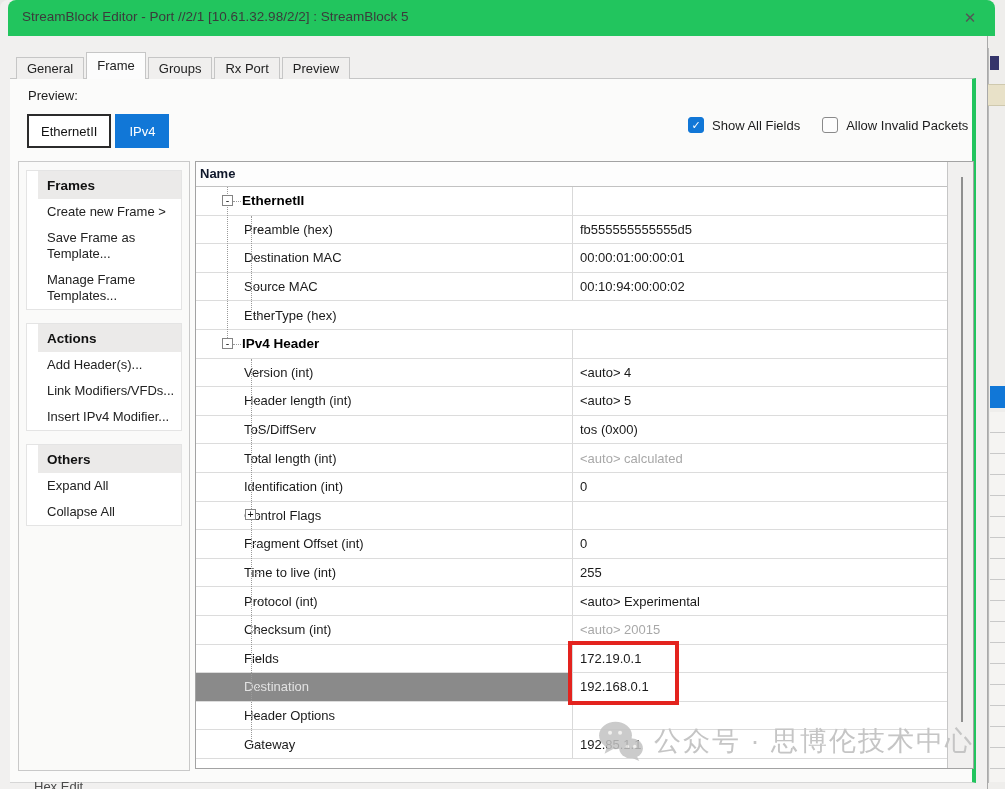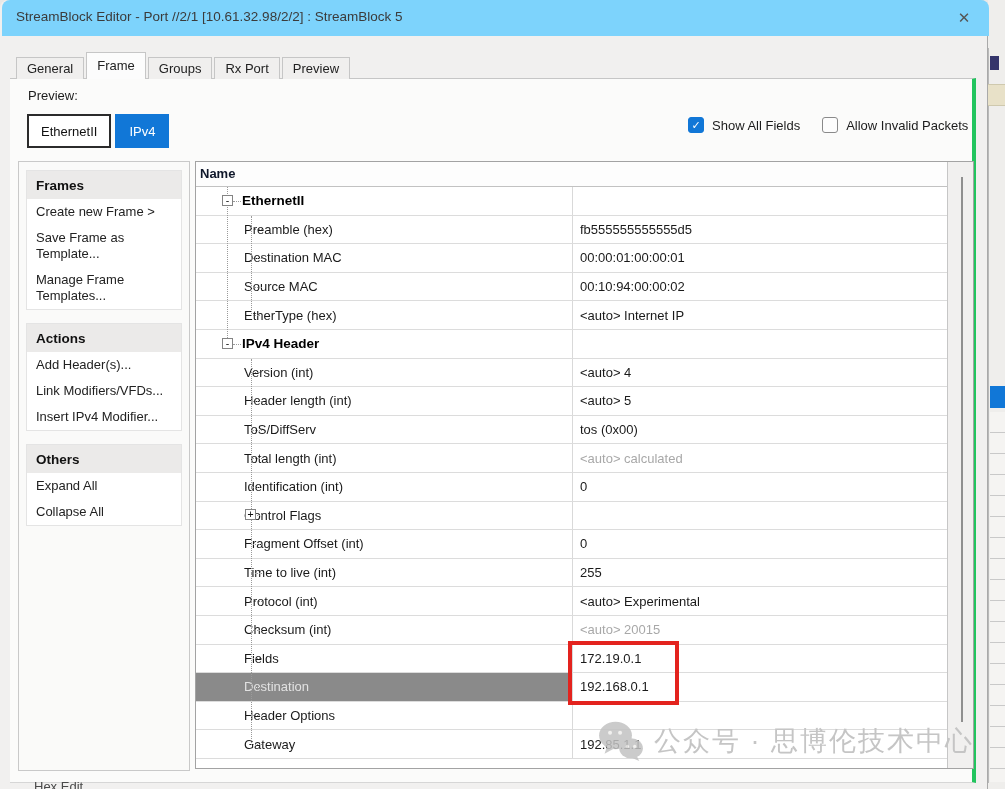--- a/index.html
+++ b/index.html
@@ -11,21 +11,21 @@
   .bg-text-fragment{position:absolute;left:2px;top:56px;width:9px;height:14px;background:#35356b;}
   .bg-beige{position:absolute;left:0;top:84px;width:17px;height:22px;background:#e8e1c8;border-top:1px solid #cfc9ae;border-bottom:1px solid #cfc9ae;}
   .bg-blue{position:absolute;left:2px;top:386px;width:15px;height:22px;background:var(--accent,#1177d7);}
   .bg-rows{position:absolute;left:2px;top:412px;width:15px;height:370px;
     background:repeating-linear-gradient(to bottom,#f5f4f2 0 20px,#c9c9c9 20px 21px);}
   .bg-vline{position:absolute;left:0;top:48px;width:1px;height:735px;background:#b9b9b9;}
 
   
   .dialog{position:absolute;left:0;top:0;width:988px;height:789px;background:#f1f0ef;
     border-radius:8px 8px 0 0;border-right:1px solid #a9a9a9;}
-  .titlebar{position:absolute;left:2px;top:0;width:100%;height:36px;background:#7dd3fc;
+  .titlebar{position:absolute;left:8px;top:0;width:100%;height:36px;background:#22c55e;
     border-radius:8px 8px 0 0;}
   .title-text{position:absolute;left:14px;top:9px;font-size:13.5px;color:#3b3b3b;}
   .close-btn{position:absolute;right:8px;top:5px;width:34px;height:26px;border:none;background:transparent;
     font-size:15px;color:#555;cursor:pointer;text-align:center;line-height:26px;padding:0;}
 
   
   .tabbar{position:absolute;left:16px;top:52px;height:27px;display:flex;align-items:flex-end;z-index:3;}
   .tab{height:22px;background:#f0efee;border:1px solid #c6c6c6;border-bottom:none;
     padding:0 10px;font-size:13px;color:#222;line-height:21px;margin-right:2px;cursor:pointer;}
   .tab.active{height:27px;background:#fcfcfc;line-height:25px;position:relative;z-index:4;}
@@ -42,21 +42,21 @@
   .opts{position:absolute;left:678px;top:38px;display:flex;align-items:center;font-size:13px;color:#1c1c1c;}
   .opt{display:flex;align-items:center;margin-right:22px;cursor:pointer;white-space:nowrap;}
   .cbx{width:16px;height:16px;border-radius:3px;margin-right:8px;display:flex;align-items:center;
     justify-content:center;font-size:11px;color:#fff;}
   .cbx.on{background:var(--accent,#1177d7);border:1px solid var(--accent,#1177d7);}
   .cbx.off{background:#fdfdfd;border:1px solid #8a8a8a;color:transparent;}
 
   
   .sidebar{position:absolute;left:8px;top:82px;width:172px;height:610px;background:#fafaf9;
     border:1px solid #c9c9c9;}
-  .section{margin:8px 7px 13px 7px;border:1px solid #e4e4e4;background:#fff;}
+  .section{margin:8px 7px 13px 7px;border:1px solid #e4e4e4;background:#fff;padding-left:11px;}
   .section-title{height:28px;background:#ebeae9;font-weight:bold;font-size:13.5px;color:#111;
     display:flex;align-items:center;padding-left:9px;}
   .side-item{font-size:13px;color:#222;padding:5px 4px 5px 9px;line-height:16px;cursor:pointer;}
 
   
   .table{position:absolute;left:185px;top:82px;width:779px;height:608px;background:#fff;
     border:1px solid #a3a3a3;}
   .thead{position:absolute;left:0;top:0;width:753px;height:25px;display:flex;
     border-bottom:1px solid #c2c2c2;background:#fdfdfd;}
   .th{font-weight:bold;font-size:13px;color:#0f172a;padding-top:4px;}
@@ -225,23 +225,20 @@
     <div class="c-val">
       <span>00:10:94:00:00:02</span>
     </div>
   </div>
           <div class="trow lvl1">
     <div class="c-name">
       <span class="stub"></span>
 
       <span class="nm">EtherType (hex)</span>
     </div>
-    <div class="c-val">
-      <span>&lt;auto&gt; Internet IP</span>
-    </div>
   </div>
           <div class="trow lvl0">
     <div class="c-name">
       <span class="stub"></span>
       <span class="ebox root">-</span>
       <span class="nm">IPv4 Header</span>
     </div>
     <div class="c-val">
       <span></span>
     </div>

